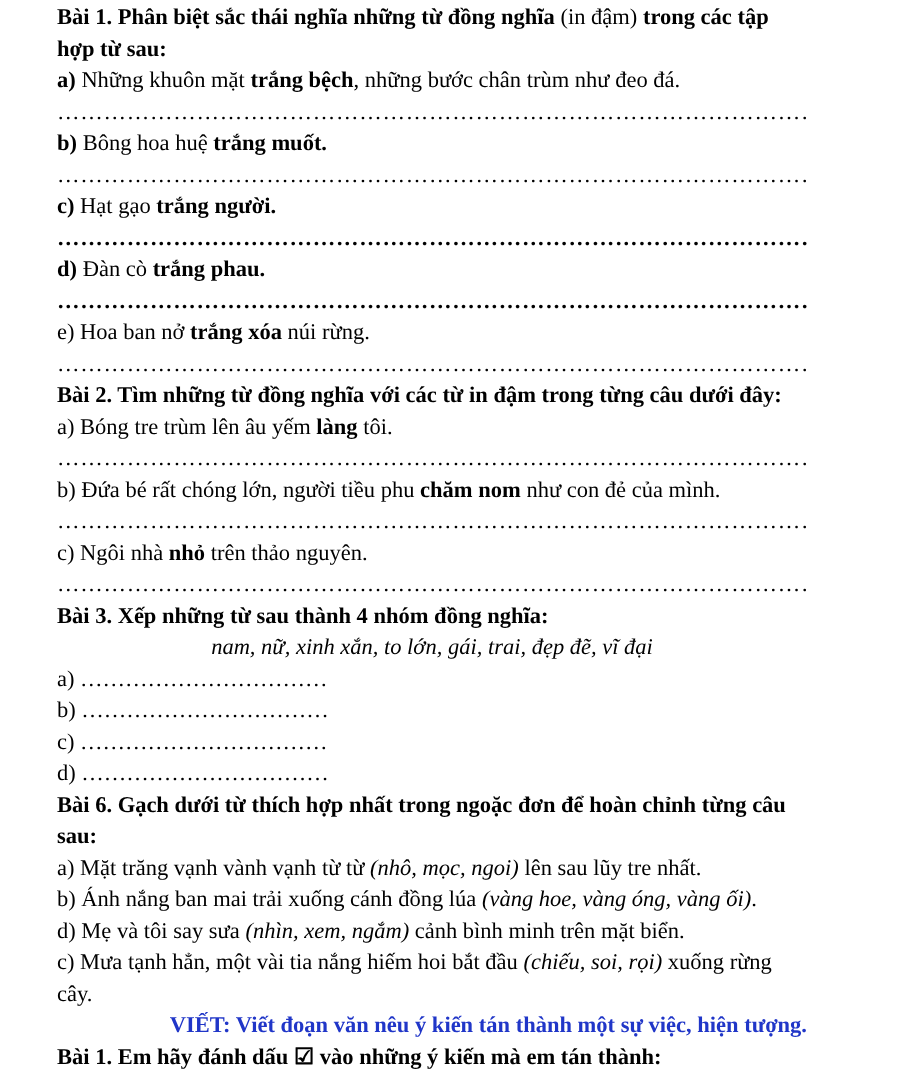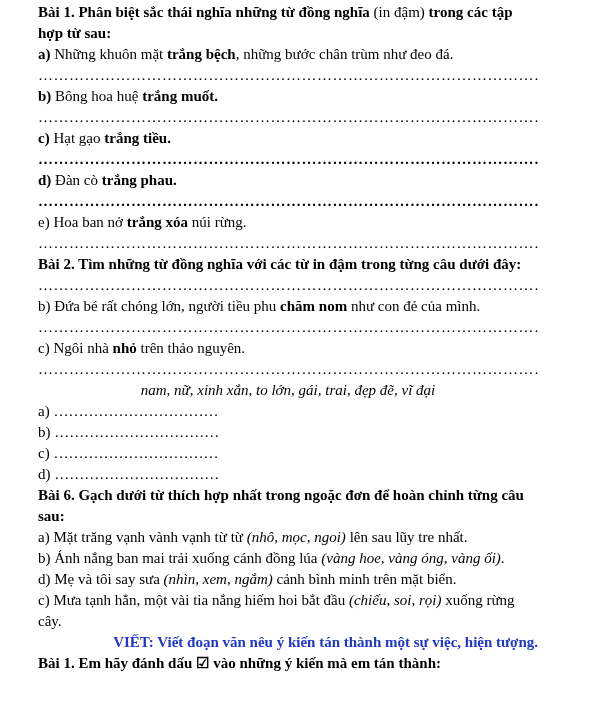--- a/index.html
+++ b/index.html
@@ -36,32 +36,34 @@
 </head>
 <body>
 
 <div class="page">
   <div id="doc">
       <p class="line para"><span class="bold">Bài 1. Phân biệt sắc thái nghĩa những từ đồng nghĩa </span><span>(in đậm)</span><span class="bold"> trong các tập hợp từ sau:</span></p>
       <p class="line para"><span class="bold">a)</span><span> Những khuôn mặt </span><span class="bold">trắng bệch</span><span>, những bước chân trùm như đeo đá.</span></p>
       <p class="line dots"><span>……………………………………………………………………………………………………………</span></p>
       <p class="line para"><span class="bold">b)</span><span> Bông hoa huệ </span><span class="bold">trắng muốt.</span></p>
       <p class="line dots"><span>……………………………………………………………………………………………………………</span></p>
-      <p class="line para"><span class="bold">c)</span><span> Hạt gạo </span><span class="bold">trắng tiều.</span></p>
+      <p class="line para"><span class="bold">c)</span><span> Hạt gạo </span><span class="bold">trắng người.</span></p>
       <p class="line dots"><span class="bold">…………………………………………………………………………………………………………..</span></p>
       <p class="line para"><span class="bold">d)</span><span> Đàn cò </span><span class="bold">trắng phau.</span></p>
       <p class="line dots"><span class="bold">…………………………………………………………………………………………………………..</span></p>
       <p class="line para"><span>e) Hoa ban nở </span><span class="bold">trắng xóa</span><span> núi rừng.</span></p>
       <p class="line dots"><span>……………………………………………………………………………………………………………</span></p>
       <p class="line para"><span class="bold">Bài 2. Tìm những từ đồng nghĩa với các từ in đậm trong từng câu dưới đây:</span></p>
+      <p class="line para"><span>a) Bóng tre trùm lên âu yếm </span><span class="bold">làng</span><span> tôi.</span></p>
       <p class="line dots"><span>……………………………………………………………………………………………………………</span></p>
       <p class="line para"><span>b) Đứa bé rất chóng lớn, người tiều phu </span><span class="bold">chăm nom</span><span> như con đẻ của mình.</span></p>
       <p class="line dots"><span>……………………………………………………………………………………………………………</span></p>
       <p class="line para"><span>c) Ngôi nhà </span><span class="bold">nhỏ</span><span> trên thảo nguyên.</span></p>
       <p class="line dots"><span>……………………………………………………………………………………………………………</span></p>
+      <p class="line para"><span class="bold">Bài 3. Xếp những từ sau thành 4 nhóm đồng nghĩa:</span></p>
       <p class="line center"><span class="italic">nam, nữ, xinh xắn, to lớn, gái, trai, đẹp đẽ, vĩ đại</span></p>
       <p class="line para"><span>a) ……………………………</span></p>
       <p class="line para"><span>b) ……………………………</span></p>
       <p class="line para"><span>c) ……………………………</span></p>
       <p class="line para"><span>d) ……………………………</span></p>
       <p class="line para"><span class="bold">Bài 6. Gạch dưới từ thích hợp nhất trong ngoặc đơn để hoàn chỉnh từng câu sau:</span></p>
       <p class="line para"><span>a) Mặt trăng vạnh vành vạnh từ từ </span><span class="italic">(nhô, mọc, ngoi)</span><span> lên sau lũy tre nhất.</span></p>
       <p class="line para"><span>b) Ánh nắng ban mai trải xuống cánh đồng lúa </span><span class="italic">(vàng hoe, vàng óng, vàng ối)</span><span>.</span></p>
       <p class="line para"><span>d) Mẹ và tôi say sưa </span><span class="italic">(nhìn, xem, ngắm)</span><span> cảnh bình minh trên mặt biển.</span></p>
       <p class="line para"><span>c) Mưa tạnh hẳn, một vài tia nắng hiếm hoi bắt đầu </span><span class="italic">(chiếu, soi, rọi)</span><span> xuống rừng cây.</span></p>

